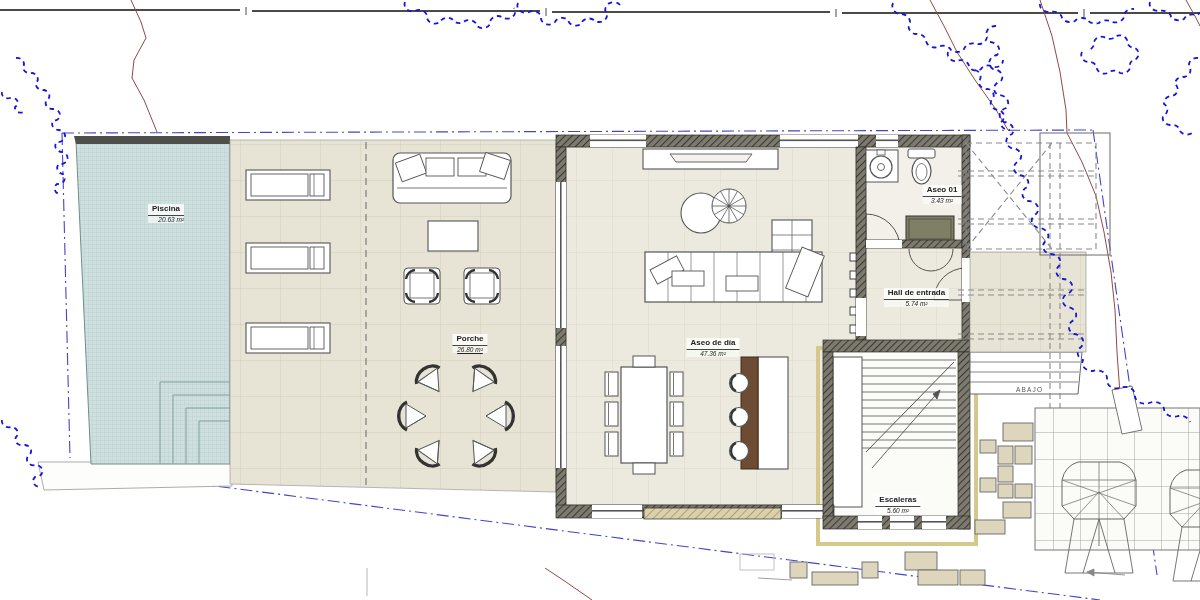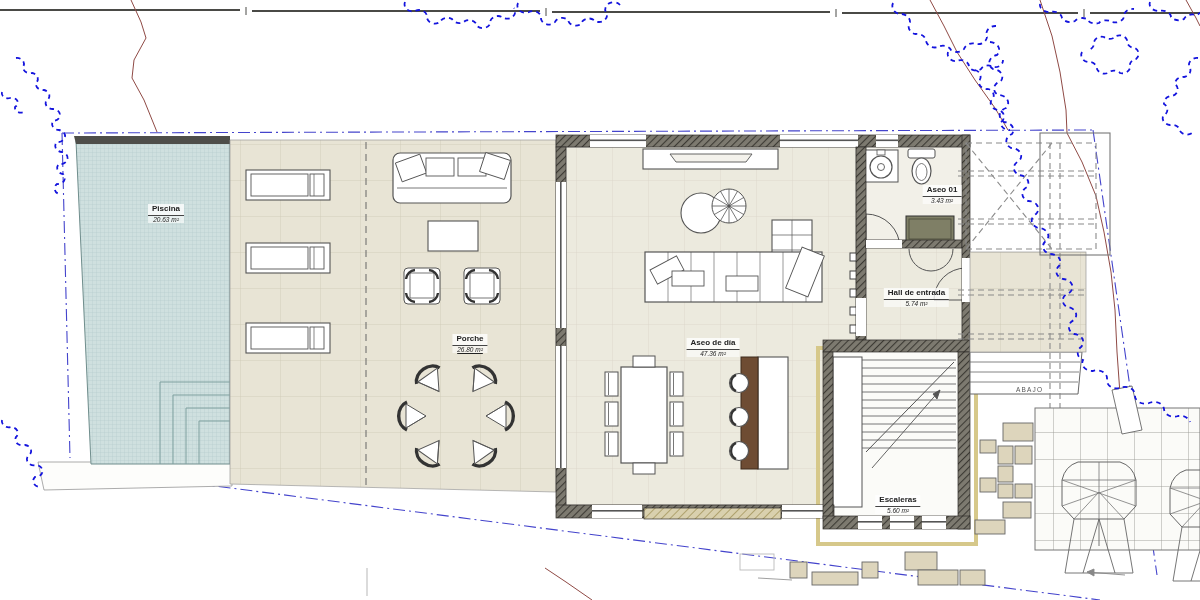--- a/index.html
+++ b/index.html
@@ -366,21 +366,21 @@
     <path d="M948,52 a8,7 0 0 0 9,9 a8,7 0 0 1 12,6 a8,7 0 0 0 12,2 a8,7 0 0 1 12,-2 a8,7 0 0 0 10,-7"></path>
     <path d="M975,70 a8,7 0 0 1 4,11 a8,7 0 0 0 9,8 a8,7 0 0 1 3,12 a8,7 0 0 0 8,9 a8,7 0 0 1 2,12 a8,7 0 0 0 9,8"></path>
     <path d="M990,42 a10,8 0 0 1 7,13 a10,8 0 0 0 -4,14 a10,8 0 0 1 8,12 a10,8 0 0 0 -3,14 a10,8 0 0 1 8,13 a10,8 0 0 0 -2,14 a10,8 0 0 1 8,12 a10,8 0 0 0 -1,14 a10,8 0 0 1 8,13 a10,8 0 0 0 0,14 a10,8 0 0 1 8,12 a10,8 0 0 0 1,14 a10,8 0 0 1 8,13 a10,8 0 0 0 2,14 a10,8 0 0 1 9,12 a10,8 0 0 0 3,14 a10,8 0 0 1 9,12 a10,8 0 0 0 4,13 a10,8 0 0 1 6,14 a10,8 0 0 0 -2,14 a10,8 0 0 1 7,13 a10,8 0 0 0 0,14 a10,8 0 0 1 7,13 a10,8 0 0 0 2,13 a10,8 0 0 0 10,11 a10,8 0 0 1 14,8 a10,8 0 0 0 13,9 a10,8 0 0 1 15,7 a10,8 0 0 0 14,8 a10,8 0 0 1 15,6 a10,8 0 0 0 14,7 a10,8 0 0 1 12,6"></path>
     <path d="M1040,4 a9,7 0 0 0 10,8 a9,7 0 0 1 12,6 a9,7 0 0 0 13,3 a9,7 0 0 1 12,-2 a9,7 0 0 0 12,4 a9,7 0 0 1 13,-1 a9,7 0 0 0 12,-5 a9,7 0 0 1 10,-8"></path>
     <path d="M1150,2 a9,7 0 0 0 9,9 a9,7 0 0 1 12,6 a9,7 0 0 0 13,2 a9,7 0 0 1 12,-4 a9,7 0 0 0 6,-8"></path>
     <path d="M1082,52 a8,7 0 0 0 6,10 a8,7 0 0 1 9,7 a8,7 0 0 0 11,4 a8,7 0 0 1 12,0 a8,7 0 0 0 10,-5 a8,7 0 0 1 6,-9 a8,7 0 0 0 -1,-11 a8,7 0 0 1 -8,-8 a8,7 0 0 0 -11,-4 a8,7 0 0 1 -12,1 a8,7 0 0 0 -10,5 a8,7 0 0 1 -6,8"></path>
     <path d="M1198,58 a8,7 0 0 0 -9,8 a8,7 0 0 1 -5,11 a8,7 0 0 0 -9,7 a8,7 0 0 1 -3,12 a8,7 0 0 0 -8,8 a8,7 0 0 1 -1,12 a8,7 0 0 0 7,9 a8,7 0 0 1 10,6 a8,7 0 0 0 12,2"></path>
   </g>
 </svg>
 
-<div class="room-label" style="left:166px;top:196px;">
+<div class="room-label" style="left:166px;top:196px;text-align:right;">
   <span class="nm">Piscina</span>
   <span class="ar">20.63 m²</span>
 </div>
 <div class="room-label" style="left:470px;top:326px;text-decoration:underline;">
   <span class="nm">Porche</span>
   <span class="ar">26.80 m²</span>
 </div>
 <div class="room-label" style="left:713px;top:330px;">
   <span class="nm">Aseo de día</span>
   <span class="ar">47.36 m²</span>

